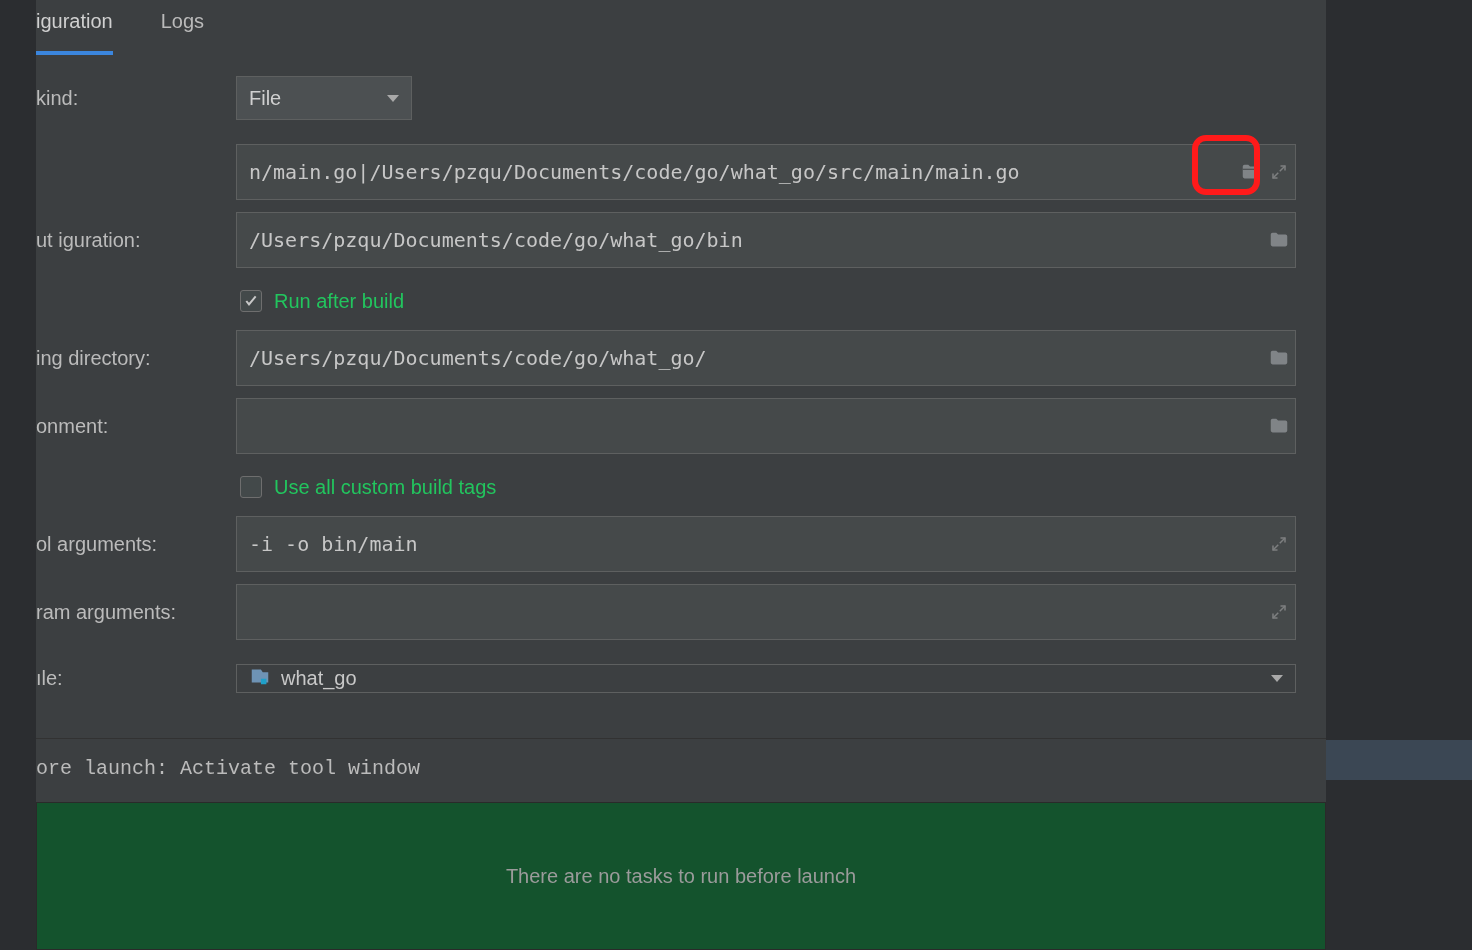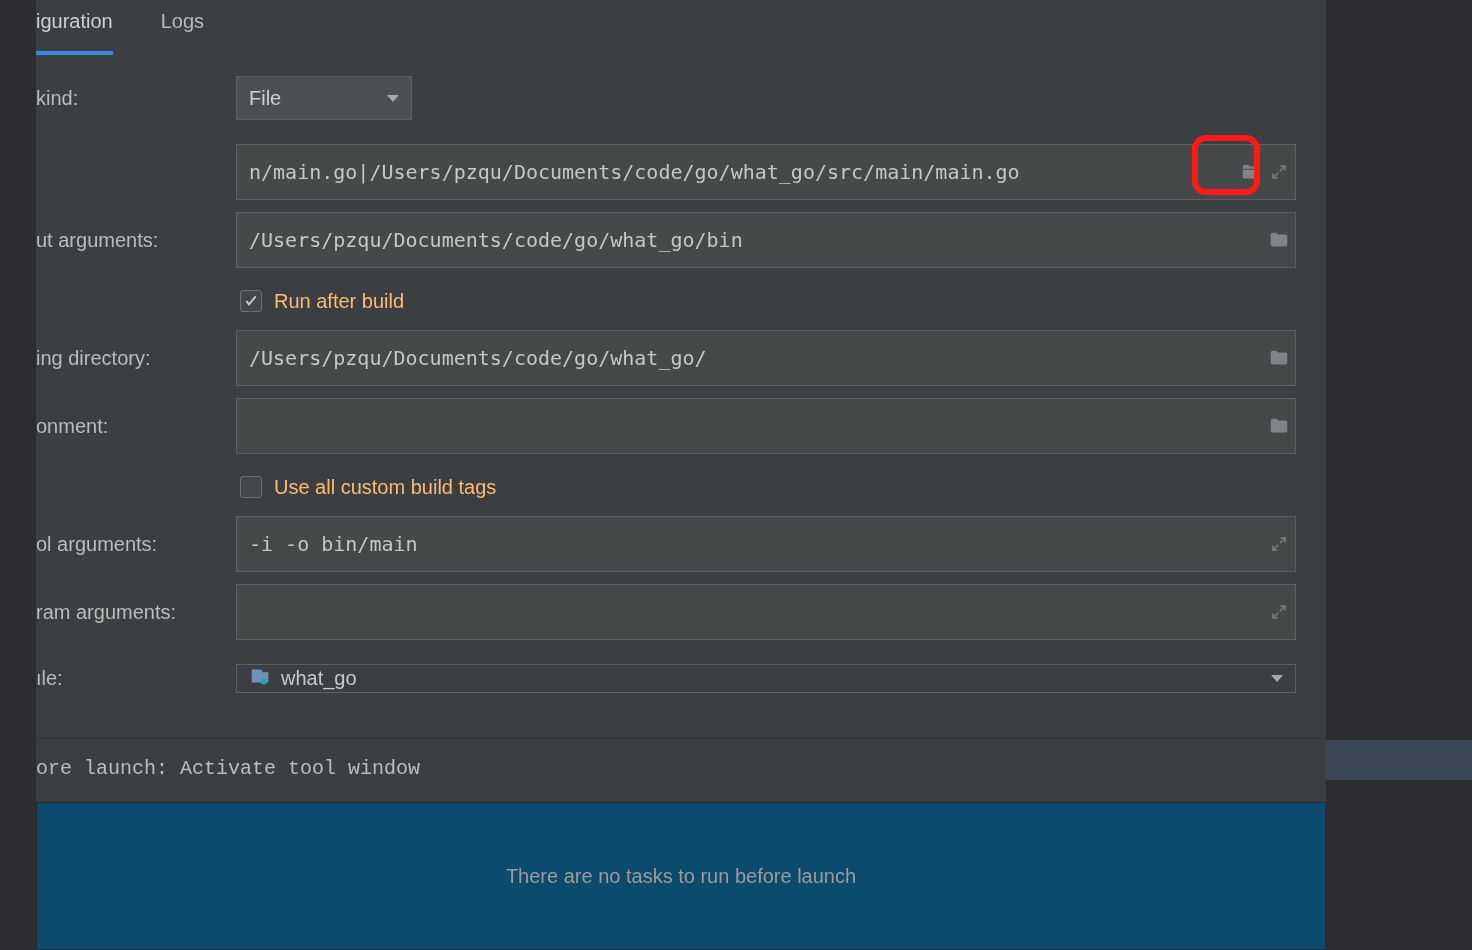--- a/index.html
+++ b/index.html
@@ -172,21 +172,21 @@
     background: #43494a;
     border-radius: 3px;
     display: flex;
     align-items: center;
     justify-content: center;
     cursor: pointer;
   }
   .checkbox.checked svg { display: block; }
   .checkbox svg { display: none; width: 16px; height: 16px; }
   .checkbox-label {
-    color: #fdba74;
+    color: #22c55e;
     font-size: 20px;
   }
 
   
   .module-dd {
     width: 100%;
     height: 29px;
     border: 1px solid #5e6060;
     background: #3c3f41;
     display: flex;
@@ -210,21 +210,21 @@
 
   
   .section-title {
     color: #bbbbbb;
     font-size: 20px;
     margin-bottom: 16px;
     font-family: Liberation Mono, monospace;
   }
   .launch-area {
     flex: 1;
-    background: #0c4a6e;
+    background: #14532d;
     border: 1px solid #2a2a2a;
     display: flex;
     align-items: center;
     justify-content: center;
     color: #9b9b9b;
     font-size: 20px;
     margin-right: 30px;
     height: 100px;
   }
 
@@ -282,21 +282,21 @@
                   </svg>
               </span>
             </span>
           </div>
         </div>
 
         <div class="highlight-box" style="left:1156px; top:-9px;"></div>
       </div>
 
       <div class="row">
-        <div class="label">ut arguments:</div>
+        <div class="label">ut iguration:</div>
         <div class="field">
           <div class="textbox">
             <span class="content">/Users/pzqu/Documents/code/go/what_go/bin</span>
             <span class="right-icons">
               <span class="folder-icon">
                 <svg viewBox="0 0 24 24" fill="none">
                     <path d="M3 6a2 2 0 0 1 2-2h4l2 2h8a2 2 0 0 1 2 2v9a2 2 0 0 1-2 2H5a2 2 0 0 1-2-2V6z" fill="#808487"></path>
                   </svg>
               </span>
             </span>

